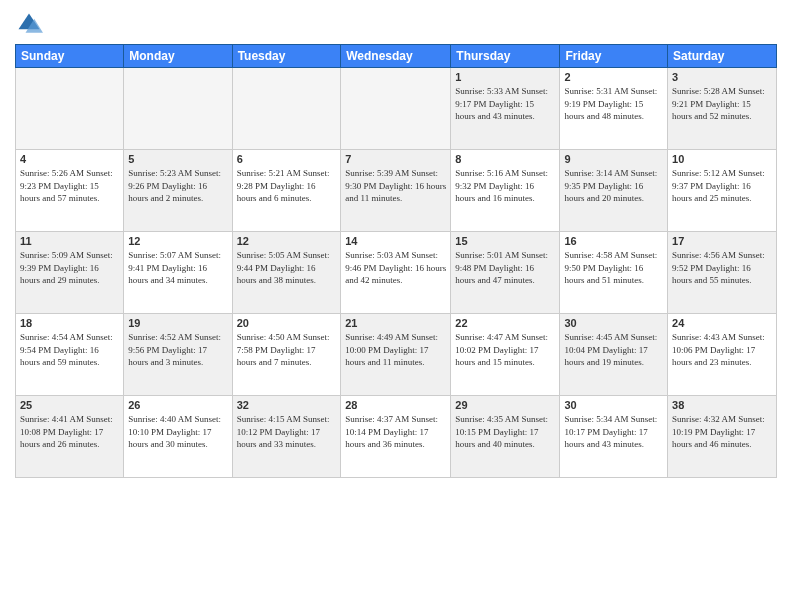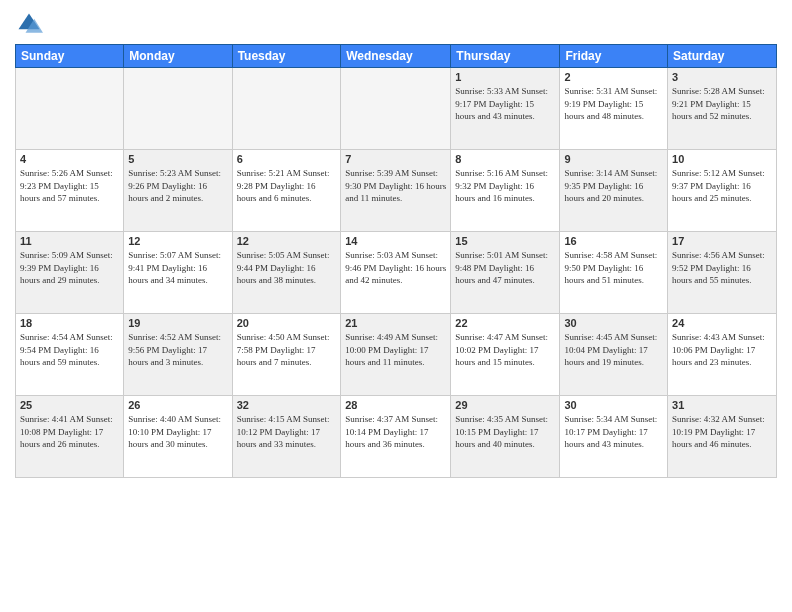--- a/index.html
+++ b/index.html
@@ -352,21 +352,21 @@
 and 40 minutes.</div>
           </td>
           <td>
             <span class="day-num">30</span>
             <div class="day-info">Sunrise: 5:34 AM
 Sunset: 10:17 PM
 Daylight: 17 hours
 and 43 minutes.</div>
           </td>
           <td class="shaded">
-            <span class="day-num">31</span>
+            <span class="day-num">38</span>
             <div class="day-info">Sunrise: 4:32 AM
 Sunset: 10:19 PM
 Daylight: 17 hours
 and 46 minutes.</div>
           </td>
         </tr>
       </tbody>
   </table>
 </div>
 

